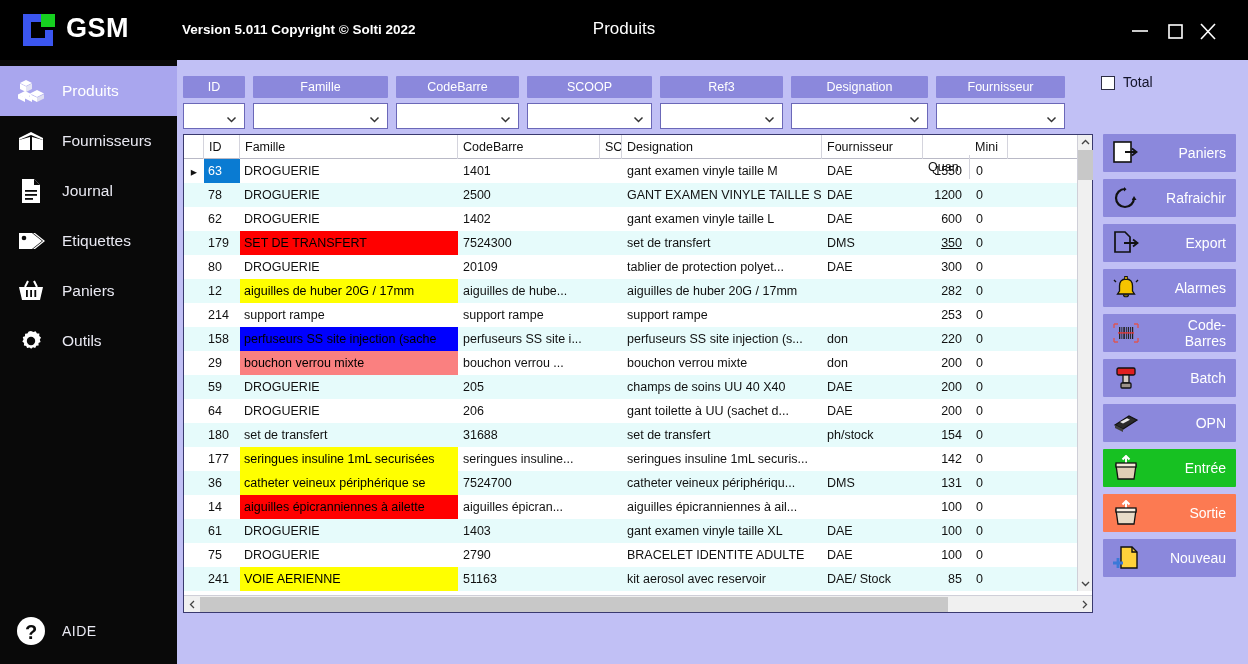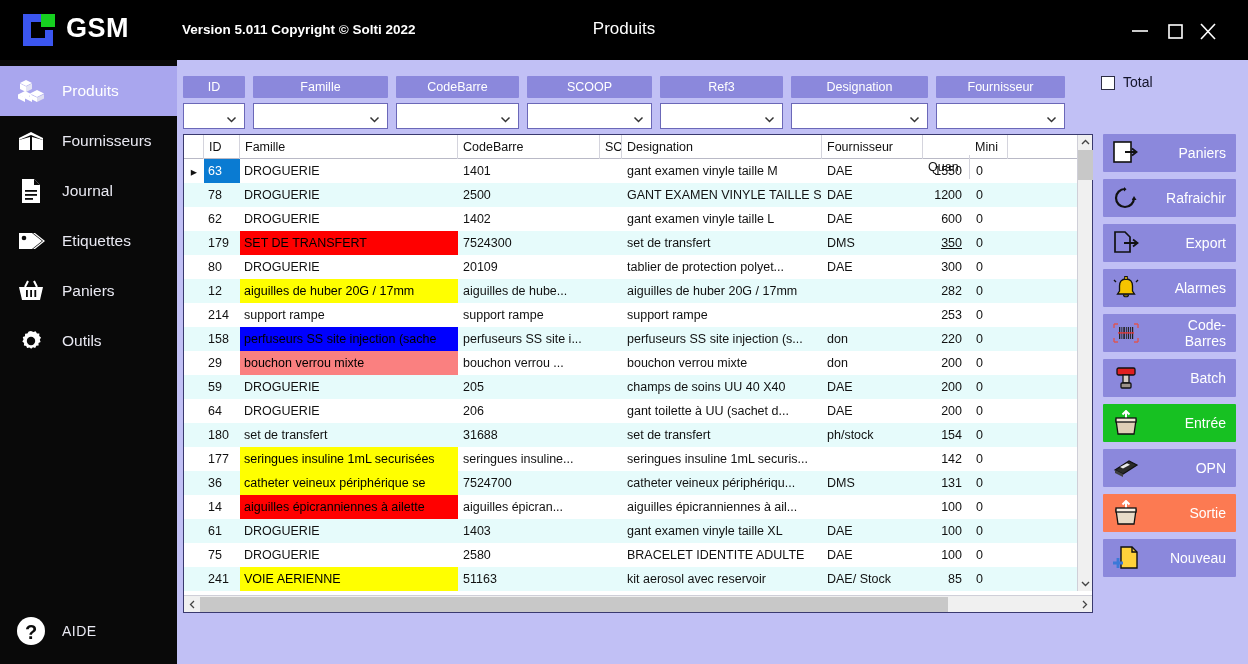--- a/index.html
+++ b/index.html
@@ -527,21 +527,21 @@
           <div class="tcell" style="width: 22px;"></div>
           <div class="tcell" style="width: 200px;">gant examen vinyle taille XL</div>
           <div class="tcell" style="width: 101px;">DAE</div>
           <div class="tcell num" style="width: 47px;">100</div>
           <div class="tcell" style="width: 38px; padding-left: 6px;">0</div>
         </div>
         <div class="trow">
           <div class="tcell marker" style="width: 20px;"></div>
           <div class="tcell idcell" style="width: 36px;">75</div>
           <div class="tcell famcell" style="width: 218px;">DROGUERIE</div>
-          <div class="tcell" style="width: 142px;">2580</div>
+          <div class="tcell" style="width: 142px;">2790</div>
           <div class="tcell" style="width: 22px;"></div>
           <div class="tcell" style="width: 200px;">BRACELET IDENTITE ADULTE</div>
           <div class="tcell" style="width: 101px;">DAE</div>
           <div class="tcell num" style="width: 47px;">100</div>
           <div class="tcell" style="width: 38px; padding-left: 6px;">0</div>
         </div>
         <div class="trow alt">
           <div class="tcell marker" style="width: 20px;"></div>
           <div class="tcell idcell" style="width: 36px;">241</div>
           <div class="tcell famcell" style="width: 218px; background: rgb(255, 255, 0); color: rgb(0, 0, 0);">VOIE AERIENNE</div>
@@ -644,40 +644,40 @@
       <div class="rail-btn">
         <span class="rail-ico">
           <svg width="24" height="26" viewBox="0 0 24 26">
             <rect x="3" y="3" width="18" height="7" rx="1.5" fill="#e02020" stroke="#111" stroke-width="1.3"></rect>
             <rect x="9" y="10" width="6" height="8" fill="#d8cfc4" stroke="#111" stroke-width="1.3"></rect>
             <rect x="7" y="18" width="10" height="5" rx="1" fill="#9c9289" stroke="#111" stroke-width="1.3"></rect>
           </svg>
         </span>
         <span class="rail-label">Batch</span>
       </div>
+      <div class="rail-btn">
+        <span class="rail-ico">
+          <svg width="26" height="22" viewBox="0 0 26 22">
+            <path d="M2 13 L16 4 L24 8 L10 17 Z" fill="#2b2b2b" stroke="#111" stroke-width="1.2"></path>
+            <path d="M2 13 L10 17 L10 20 L2 16 Z" fill="#3f3f3f"></path>
+            <path d="M7 10 L14 6.3 L17 7.8 L10 11.5 Z" fill="#e9e9e9"></path>
+          </svg>
+        </span>
+        <span class="rail-label">OPN</span>
+      </div>
       <div class="rail-btn green">
         <span class="rail-ico">
           <svg width="26" height="26" viewBox="0 0 26 26">
             <path d="M13 1 L13 9 M9.5 4.5 L13 1 L16.5 4.5" stroke="#fff" stroke-width="2" fill="none"></path>
             <path d="M3 10 H23 L21 24 H5 Z" fill="#e0cfb6" stroke="#111" stroke-width="1.3"></path>
             <rect x="3" y="8" width="20" height="4" fill="#f3e8d6" stroke="#111" stroke-width="1.3"></rect>
           </svg>
         </span>
         <span class="rail-label">Entrée</span>
       </div>
-      <div class="rail-btn">
-        <span class="rail-ico">
-          <svg width="26" height="22" viewBox="0 0 26 22">
-            <path d="M2 13 L16 4 L24 8 L10 17 Z" fill="#2b2b2b" stroke="#111" stroke-width="1.2"></path>
-            <path d="M2 13 L10 17 L10 20 L2 16 Z" fill="#3f3f3f"></path>
-            <path d="M7 10 L14 6.3 L17 7.8 L10 11.5 Z" fill="#e9e9e9"></path>
-          </svg>
-        </span>
-        <span class="rail-label">OPN</span>
-      </div>
       <div class="rail-btn orange">
         <span class="rail-ico">
           <svg width="26" height="26" viewBox="0 0 26 26">
             <path d="M13 1 L13 9 M9.5 4.5 L13 1 L16.5 4.5" stroke="#fff" stroke-width="2" fill="none"></path>
             <path d="M3 10 H23 L21 24 H5 Z" fill="#e8dcc8" stroke="#111" stroke-width="1.3"></path>
             <rect x="3" y="8" width="20" height="4" fill="#faf1e4" stroke="#111" stroke-width="1.3"></rect>
           </svg>
         </span>
         <span class="rail-label">Sortie</span>
       </div>

